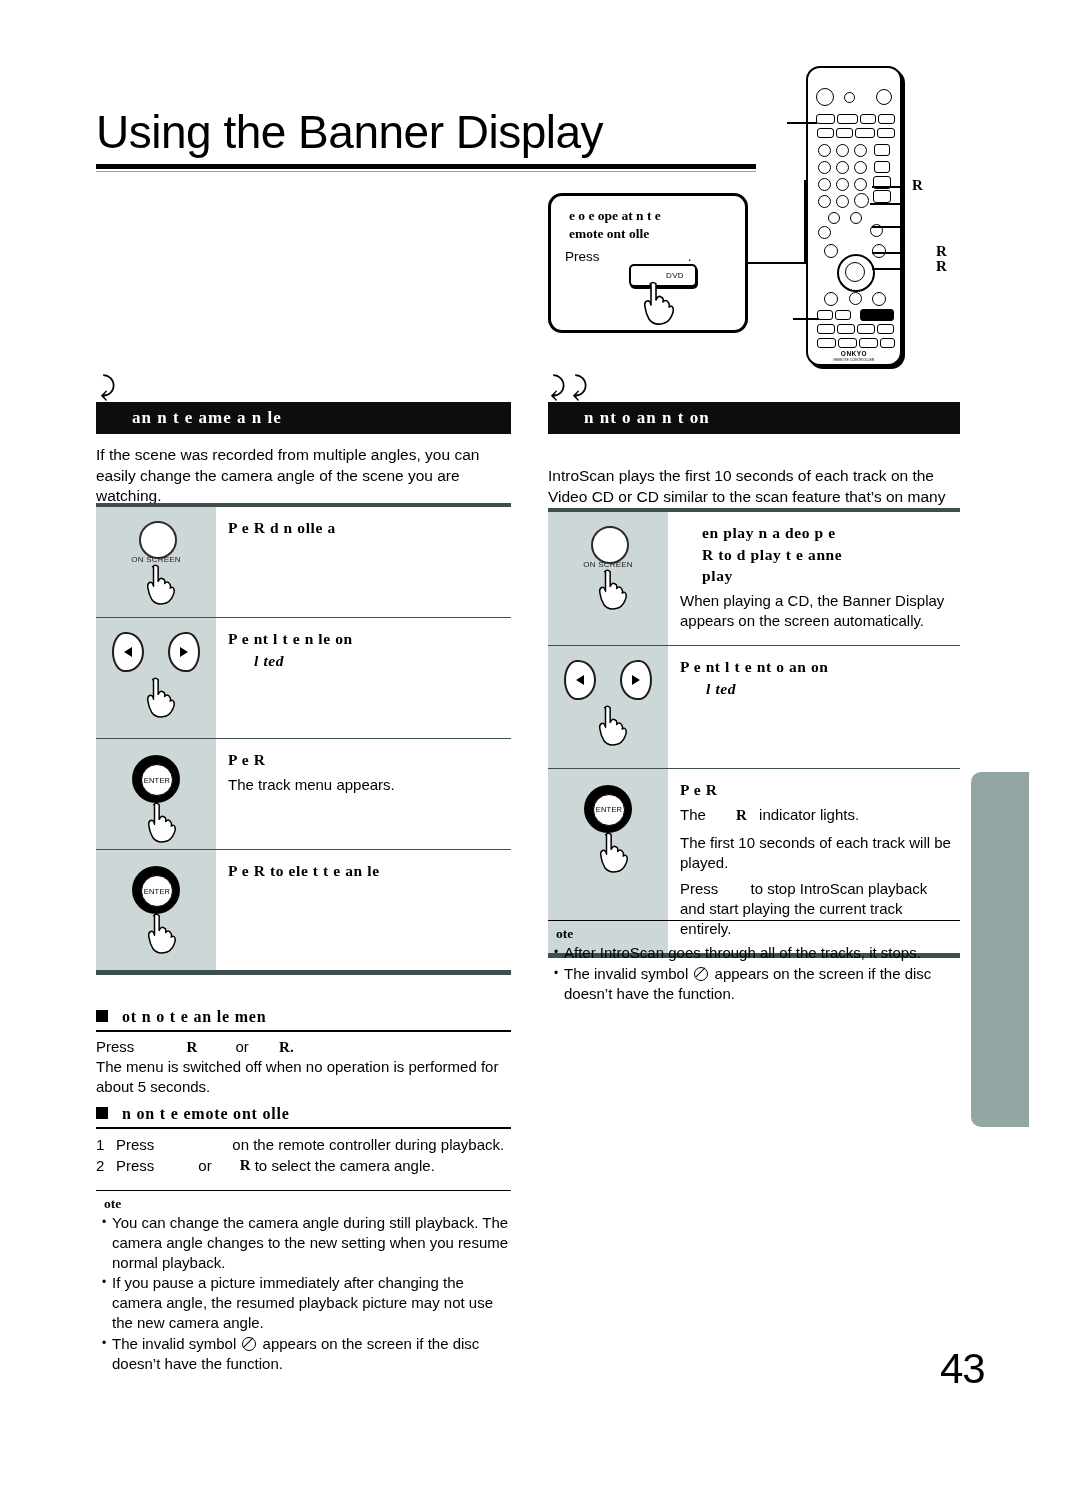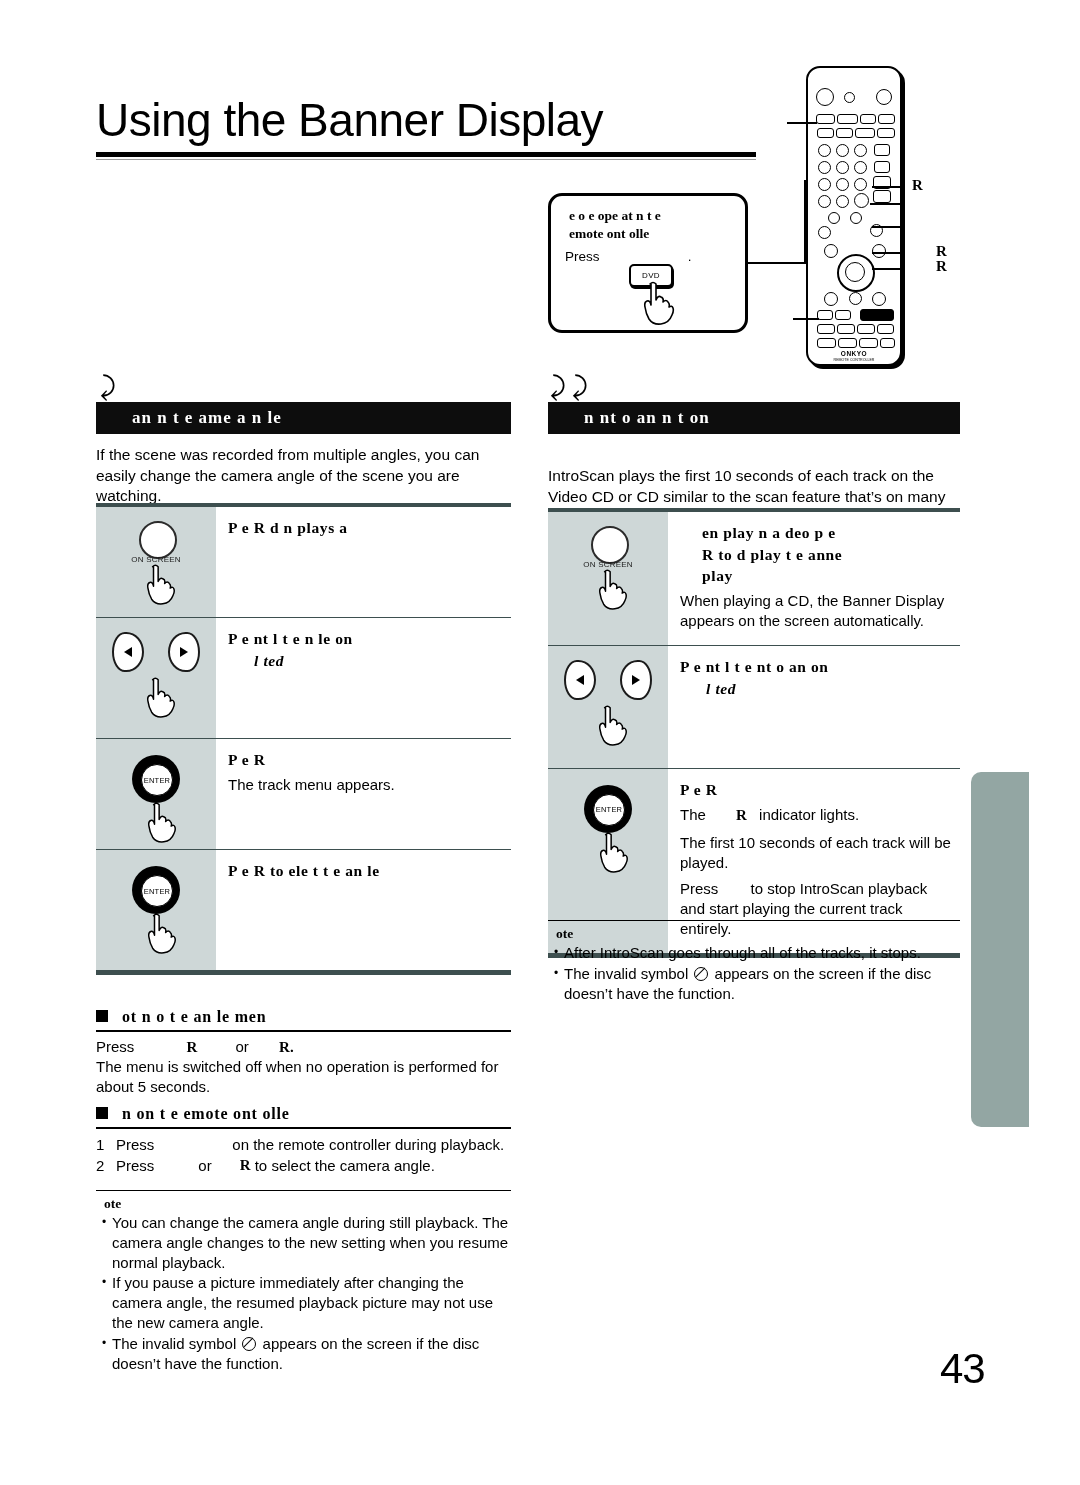--- a/index.html
+++ b/index.html
@@ -8,21 +8,21 @@
     width:1080px; height:1485px;
     background:#ffffff;
     font-family:"Liberation Sans", sans-serif;
     color:#000;
     position:relative;
     overflow:hidden;
   }
   .page { position:absolute; inset:0; }
 
   
-  .title-wrap { position:absolute; left:96px; top:96px; width:660px; }
+  .title-wrap { position:absolute; left:96px; top:108px; width:660px; }
   .page-title {
     font-size:46px; font-weight:400; letter-spacing:-0.5px;
     line-height:1.05; color:#000;
     font-family:"Liberation Sans", sans-serif;
   }
   .title-rule-a { margin-top:8px; height:5px; background:#000; }
   .title-rule-b { margin-top:2px; height:1px; background:#9a9a9a; }
 
   
   .callout {
@@ -37,20 +37,21 @@
   }
   .callout-line1 { margin-top:11px; }
   .callout-press { font-size:13.5px; margin-left:14px; margin-top:6px; }
   .callout-press .dot { display:inline-block; width:92px; text-align:right; }
   .dvd-btn-wrap { position:absolute; left:78px; top:68px; }
   .dvd-btn {
     width:40px; height:19px; border:2px solid #000; border-radius:5px;
     background:#fff; font-size:8px; display:flex; align-items:center;
     justify-content:center; letter-spacing:0.3px;
     box-shadow:1px 2px 0 #000;
+    padding-left:24px;
   }
 
   
   .connector-h { position:absolute; left:748px; top:262px; width:58px; height:2px; background:#000; }
   .connector-v { position:absolute; left:804px; top:180px; width:2px; height:84px; background:#000; }
   .connector-h2 { position:absolute; left:804px; top:180px; width:28px; height:2px; background:#000; }
   .connector-lower { position:absolute; left:806px; top:318px; width:40px; height:2px; background:#000; }
 
   
   .remote {
@@ -316,21 +317,21 @@
 
     <div class="proc-row">
       <div class="icon-cell" style="min-height:110px;">
         <div class="ic-circle"></div>
         <div class="ic-onscreen">ON SCREEN</div>
         <svg class="hand-svg" style="left:44px; top:56px;" width="40" height="52" viewBox="0 0 42 56">
           <path d="M13 4 q3-3 6 0 l0 16 q2-5 5-3 q3 1 2 5 q3-3 5 0 q2 2 1 5 q3-2 4 1 q1 3 -1 7 q-3 8 -11 9 q-8 1 -12-5 q-3-5 -4-12 q-1-5 2-6 q3-1 4 4 l0 -21 z" fill="#fff" stroke="#000" stroke-width="1.6" stroke-linejoin="round"></path>
         </svg>
       </div>
       <div class="text-cell">
-        <div class="step-head">P e            R      d  n plays a</div>
+        <div class="step-head">P e            R      d  n olle a</div>
       </div>
     </div>
 
     <div class="proc-row">
       <div class="icon-cell" style="min-height:120px;">
         <div class="ic-arrow left">
             <span class="tri l"></span>
           </div>
         <div class="ic-arrow right">
             <span class="tri r"></span>

